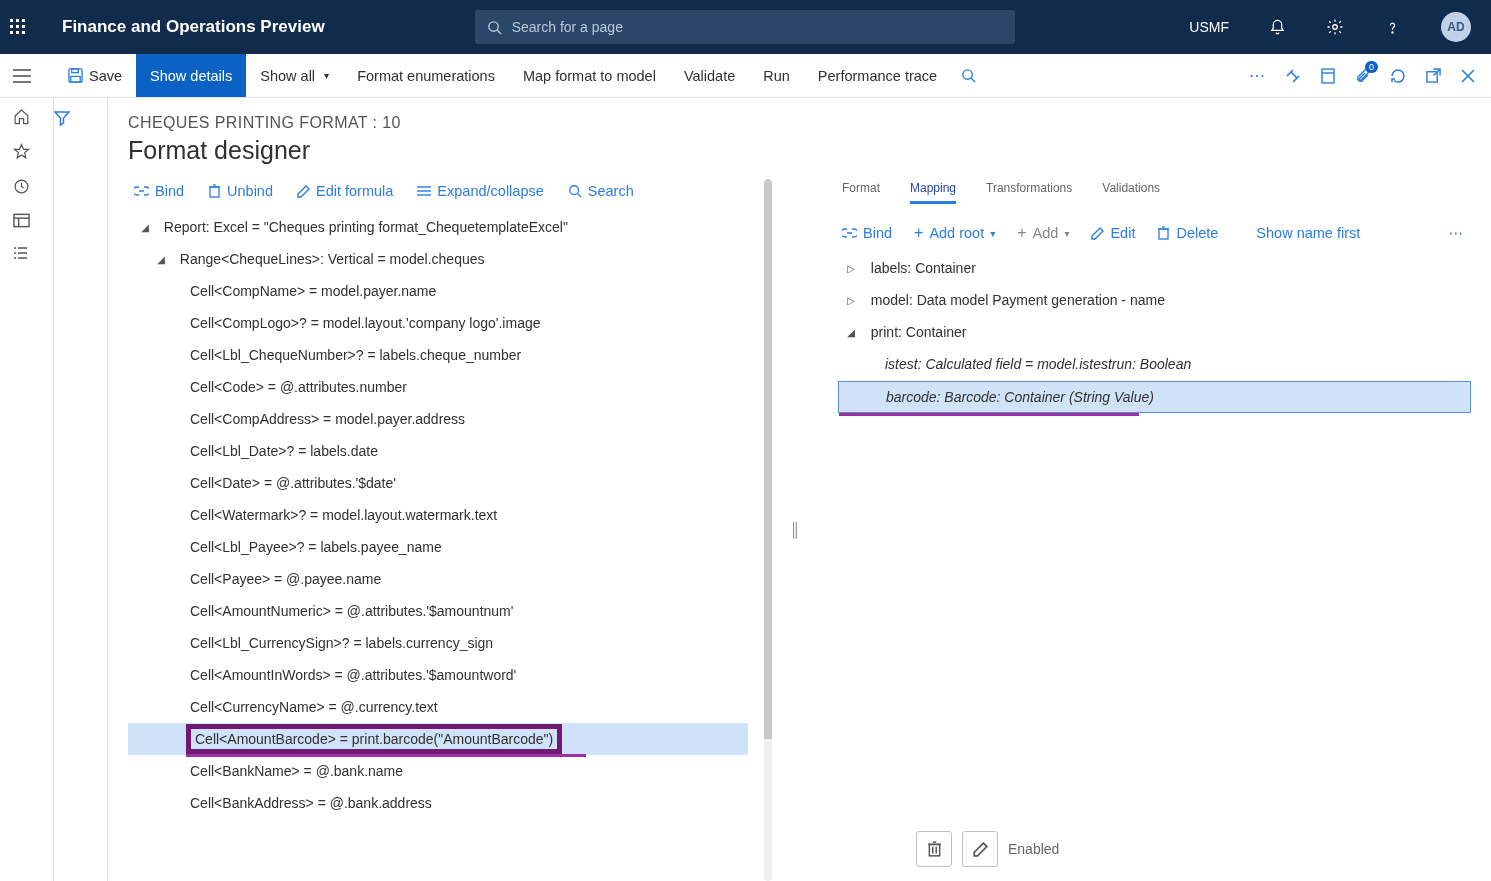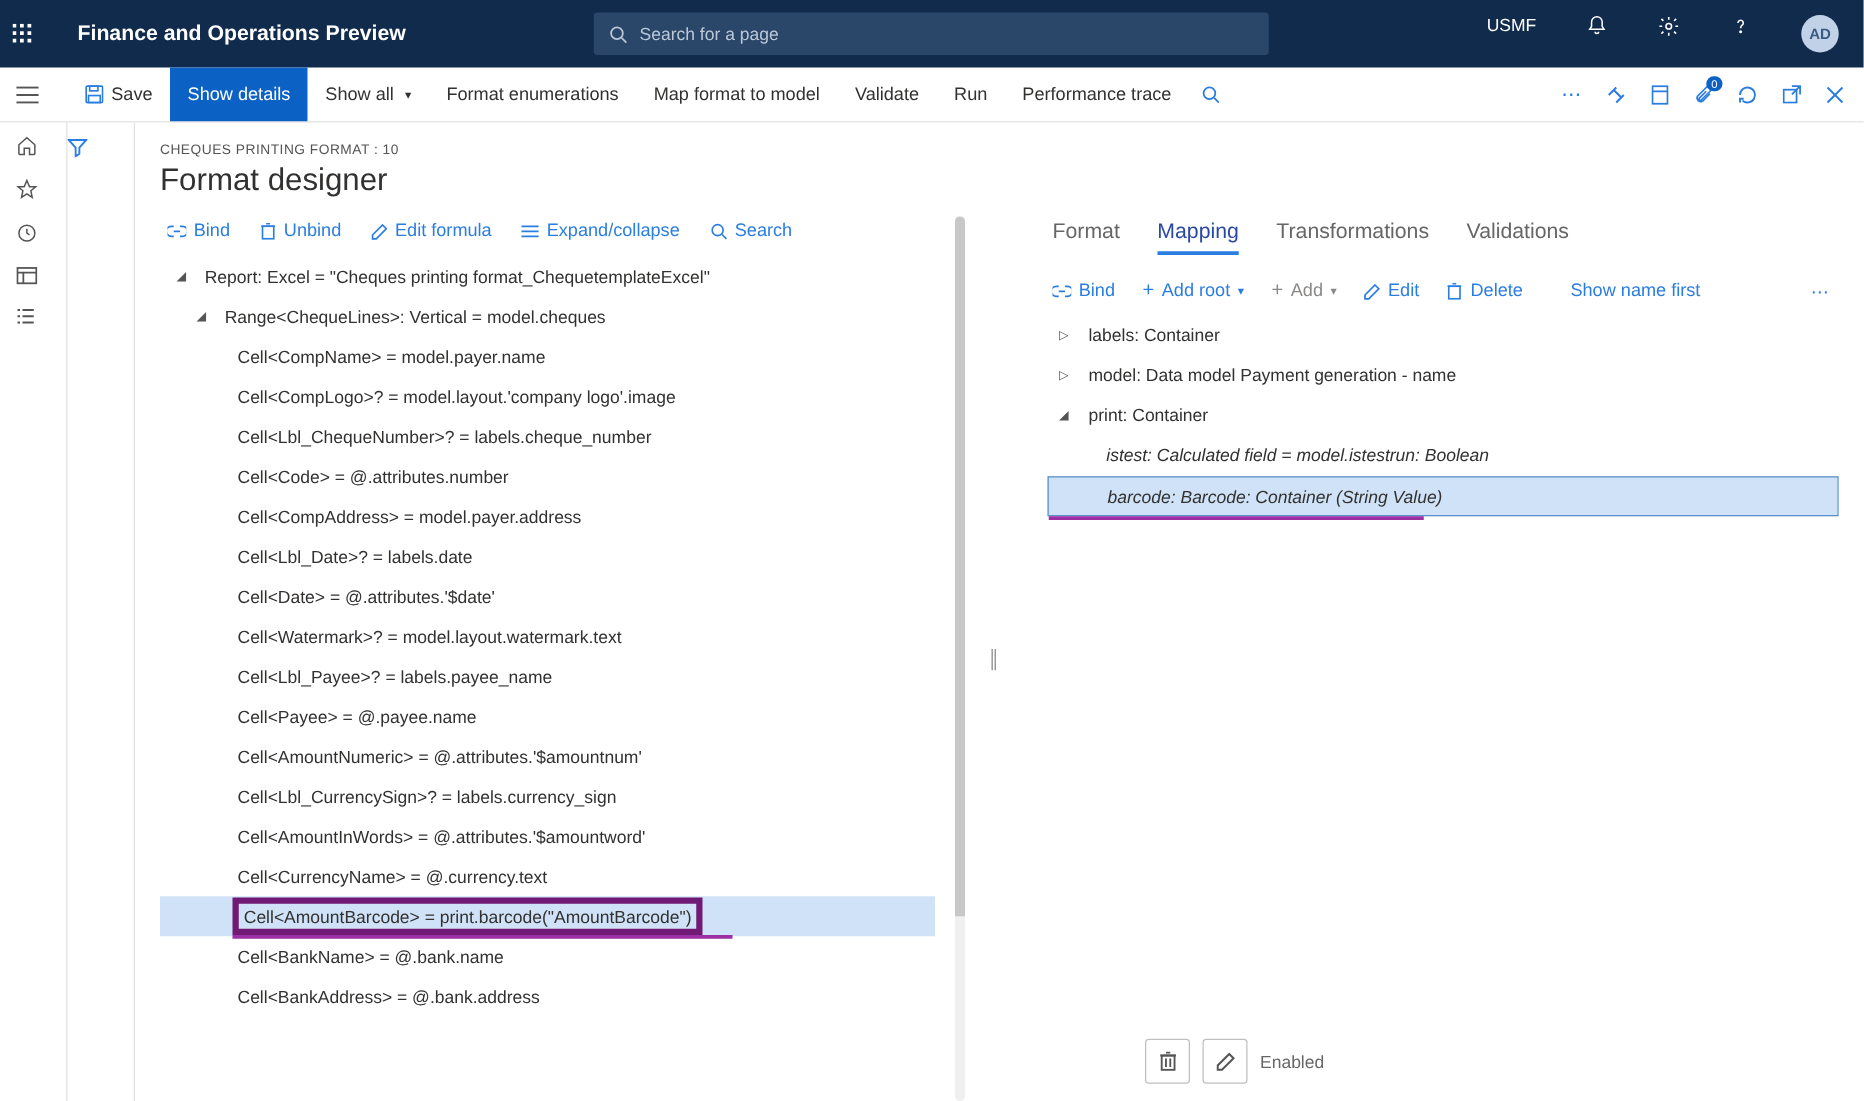--- a/index.html
+++ b/index.html
@@ -2,40 +2,40 @@
 <html><head>
 <meta charset="utf-8">
 <style>
   * { box-sizing: border-box; margin: 0; padding: 0; font-family: "Segoe UI", -apple-system, sans-serif; }
   html, body { width: 1491px; height: 881px; overflow: hidden; background: #fff; color: #323130; font-size: 14px; }
   .topbar { height: 54px; background: #112b4d; color: #fff; display: flex; align-items: center; padding: 0 10px; }
   .waffle { width: 34px; text-align: center; font-size: 18px; cursor: pointer; }
   .brand { font-size: 17px; font-weight: 600; margin-left: 18px; }
   .searchbox { margin-left: 150px; width: 540px; height: 34px; background: #2a4769; border-radius: 3px; display: flex; align-items: center; padding: 0 12px; color: #bcc8d8; }
   .searchbox .sicon { margin-right: 10px; font-size: 15px; }
-  .top-right { margin-left: auto; display: flex; gap: 40px; padding-right: 10px; }
+  .top-right { margin-left: auto; display: flex; align-items: center; gap: 40px; padding-right: 10px; }
   .avatar { width: 30px; height: 30px; border-radius: 50%; background: #c1d2e8; color: #3a5a82; display: flex; align-items: center; justify-content: center; font-size: 12px; font-weight: 600; }
   .top-icon { font-size: 17px; cursor: pointer; }
 
   .actionbar { height: 44px; border-bottom: 1px solid #e1e1e1; display: flex; align-items: stretch; }
   .leftrail { width: 54px; border-right: 1px solid #e1e1e1; display: flex; flex-direction: column; align-items: center; padding-top: 10px; gap: 18px; flex-shrink: 0; }
   .leftrail .rail-icon { font-size: 17px; color: #555; cursor: pointer; width: 28px; text-align: center; }
   .actions { flex: 1; display: flex; align-items: center; }
   .btn { height: 100%; display: flex; align-items: center; padding: 0 14px; cursor: pointer; font-size: 14.5px; color: #323130; gap: 6px; white-space: nowrap; }
   .btn.primary { background: #0b62c4; color: #fff; }
   .btn .chev { font-size: 10px; margin-left: 3px; }
   .action-right { margin-left: auto; display: flex; align-items: center; gap: 20px; padding-right: 16px; color: #2a7de1; }
   .action-right .ic { font-size: 16px; cursor: pointer; position: relative; }
   .badge { position: absolute; top: -7px; right: -8px; background: #0b62c4; color: #fff; font-size: 9px; border-radius: 8px; padding: 1px 4px; }
 
   .main { display: flex; height: calc(881px - 54px - 44px); }
   .filtercol { width: 54px; border-right: 1px solid #e1e1e1; padding-top: 12px; text-align: center; flex-shrink: 0; }
   .filtercol .ficon { font-size: 16px; color: #2a7de1; cursor: pointer; }
   .content { flex: 1; padding: 16px 20px 0 20px; overflow: hidden; display: flex; flex-direction: column; }
-  .breadcrumb { font-size: 11px; letter-spacing: 0.4px; color: #555; text-transform: uppercase; }
+  .breadcrumb { font-size: 16px; letter-spacing: 0.4px; color: #555; text-transform: uppercase; }
   .page-title { font-size: 25px; font-weight: 400; margin-top: 4px; margin-bottom: 14px; }
 
   .panes { flex: 1; display: flex; gap: 16px; overflow: hidden; }
   .leftpane { flex: 0 0 620px; display: flex; flex-direction: column; }
   .rightpane { flex: 1; display: flex; flex-direction: column; margin-left: 22px; }
   .divider { width: 10px; display: flex; align-items: center; justify-content: center; cursor: col-resize; color: #8a8886; }
   .vscroll { width: 8px; background: linear-gradient(#c8c8c8,#c8c8c8) 0 0 / 8px 560px no-repeat; background-color:#f0f0f0; border-radius:4px; margin-right:2px; }
 
   .ltoolbar { display: flex; gap: 24px; padding: 4px 0 12px 6px; color: #2a7de1; }
   .ltoolbar .tbtn { display: flex; align-items: center; gap: 6px; cursor: pointer; font-size: 14.5px; }
@@ -43,21 +43,21 @@
   .tree { flex: 1; overflow-y: auto; position: relative; }
   .tree-row { display: flex; align-items: center; height: 32px; white-space: nowrap; position: relative; }
   .caret { width: 14px; font-size: 10px; color: #555; display: inline-block; text-align: center; }
   .tree .lab { padding: 2px 4px; }
   .tree .selected { background: #cfe2f7; }
   .tree .boxed { border: 5px solid #701a75; }
   .underline-purple { position: absolute; height: 3px; background: #9b2fa3; bottom: -2px; }
   .tree .ind1 { padding-left: 10px; } .tree .ind2 { padding-left: 26px; } .tree .ind3 { padding-left: 58px; }
 
   .tabs { display: flex; gap: 30px; padding: 2px 0 6px 4px; border-bottom: 0; }
-  .tab { padding-bottom: 6px; color: #666; cursor: pointer; font-size: 17px; }
+  .tab { padding-bottom: 6px; color: #666; cursor: pointer; font-size: 12px; }
   .tab.active { color: #2948a6; border-bottom: 3px solid #2a7de1; font-weight: 500; }
   .rtoolbar { display: flex; align-items: center; gap: 22px; padding: 14px 0 10px 4px; color: #2a7de1; }
   .rtoolbar .tbtn { display: flex; align-items: center; gap: 6px; cursor: pointer; font-size: 14.5px; }
   .rtoolbar .gray { color:#8a8886; }
 
   .rtree { flex: 1; }
   .rtree .row { display: flex; align-items: center; height: 32px; }
   .rtree .rlab { padding: 3px 5px; }
   .rtree .rind1 { padding-left: 6px; } .rtree .rind2 { padding-left: 42px; font-style: italic; }
   .rtree .sel { background: #cfe2f7; border: 1px solid #5a8fc7; position: relative; }

